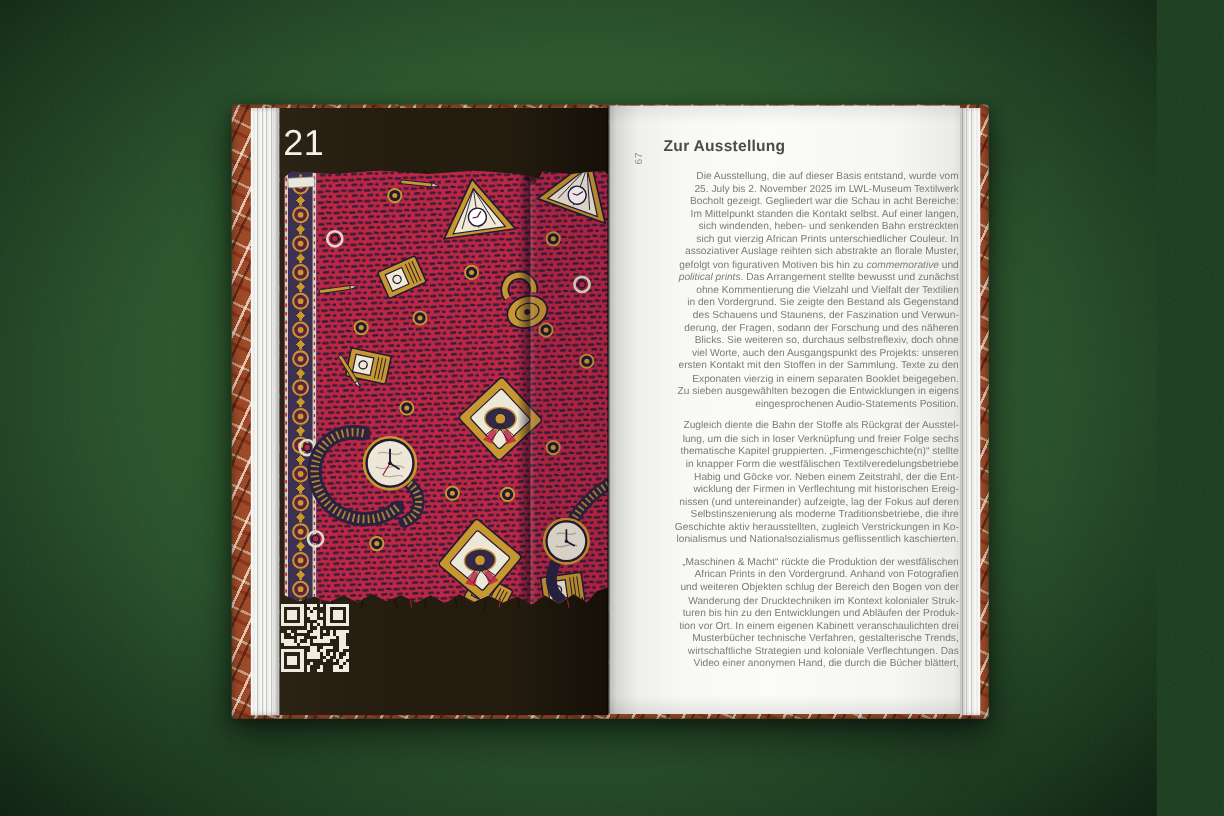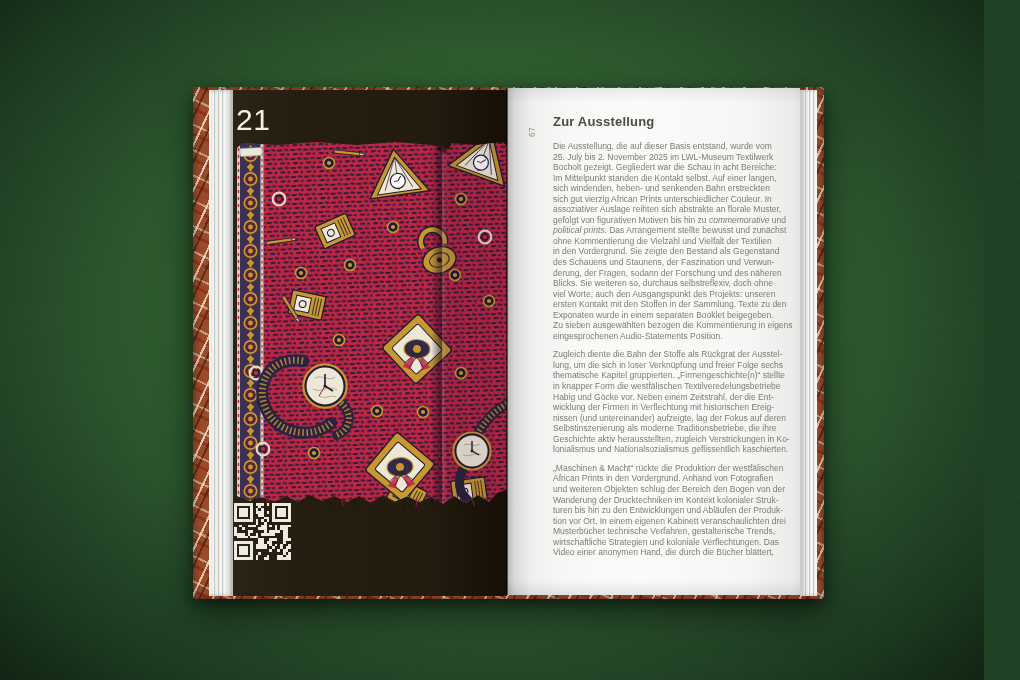--- a/index.html
+++ b/index.html
@@ -1,18 +1,18 @@
 <!DOCTYPE html>
 <html><head>
 <meta charset="utf-8">
 <style>
   html,body{margin:0;padding:0;}
   body{width:1020px;height:680px;overflow:hidden;background:#1c3a1f;
        font-family:"Liberation Sans",sans-serif;position:relative;}
-  .stage{position:absolute;inset:0;width:964px;height:680px;padding-left:20px;}
+  .stage{position:absolute;inset:0;width:964px;height:680px;}
   .table-bg{position:absolute;inset:0;
     background:radial-gradient(ellipse at 50% 45%, #356733 0%, #2e5c2c 38%, #274c29 64%, #1d3d20 85%, #152f18 100%);}
   .noise{position:absolute;inset:0;opacity:.5;pointer-events:none;}
   .vignette{position:absolute;inset:0;pointer-events:none;
     background:radial-gradient(ellipse at 50% 48%, rgba(0,0,0,0) 55%, rgba(0,0,0,.18) 85%, rgba(0,0,0,.35) 100%);}
 
   .book{position:absolute;left:193px;top:87px;width:631px;height:512px;
     box-shadow:0 16px 36px rgba(0,0,0,.5), 0 4px 12px rgba(0,0,0,.4);border-radius:3px;}
   .cover{position:absolute;inset:0;border-radius:3px;background-color:#9c4a28;
     background-image:
@@ -38,21 +38,21 @@
   .fabric{position:absolute;left:4px;top:51px;}
   .qr{position:absolute;left:1px;top:413px;}
 
   .margin-no{position:absolute;left:20px;top:29px;height:20px;width:12px;
     writing-mode:vertical-rl;transform:rotate(180deg);
     font-size:8.5px;color:#8f8f8b;letter-spacing:.3px;}
   .heading{position:absolute;left:46px;top:28px;margin:0;font-size:13px;line-height:11px;
     font-weight:bold;color:#4b4b48;letter-spacing:.2px;}
   .body{position:absolute;left:46px;top:53px;width:246px;font-size:8.5px;line-height:10.55px;
     color:#7b7b77;}
-  .body .para{margin:0 0 8px 0;}
+  .body .para{margin:0 0 8px 0;text-align:right;}
   .body .line{white-space:nowrap;}
   .body em{font-style:italic;}
 </style>
 </head>
 <body>
 
 <div class="stage">
   <div class="table-bg"></div>
   <svg class="noise" width="1020" height="680">
     <filter id="feltNoise" x="0" y="0" width="100%" height="100%">
@@ -526,22 +526,22 @@
             <div class="line">assoziativer Auslage reihten sich abstrakte an florale Muster,</div>
             <div class="line">gefolgt von figurativen Motiven bis hin zu <em>commemorative</em> und</div>
             <div class="line"><em>political prints</em>. Das Arrangement stellte bewusst und zunächst</div>
             <div class="line">ohne Kommentierung die Vielzahl und Vielfalt der Textilien</div>
             <div class="line">in den Vordergrund. Sie zeigte den Bestand als Gegenstand</div>
             <div class="line">des Schauens und Staunens, der Faszination und Verwun-</div>
             <div class="line">derung, der Fragen, sodann der Forschung und des näheren</div>
             <div class="line">Blicks. Sie weiteren so, durchaus selbstreflexiv, doch ohne</div>
             <div class="line">viel Worte, auch den Ausgangspunkt des Projekts: unseren</div>
             <div class="line">ersten Kontakt mit den Stoffen in der Sammlung. Texte zu den</div>
-            <div class="line">Exponaten wurde in einem separaten Booklet beigegeben.</div>
-            <div class="line">Zu sieben ausgewählten bezogen die Kommentierung in eigens</div>
+            <div class="line">Exponaten vierzig in einem separaten Booklet beigegeben.</div>
+            <div class="line">Zu sieben ausgewählten bezogen die Entwicklungen in eigens</div>
             <div class="line">eingesprochenen Audio-Statements Position.</div>
           </div>
           <div class="para">
             <div class="line">Zugleich diente die Bahn der Stoffe als Rückgrat der Ausstel-</div>
             <div class="line">lung, um die sich in loser Verknüpfung und freier Folge sechs</div>
             <div class="line">thematische Kapitel gruppierten. „Firmengeschichte(n)“ stellte</div>
             <div class="line">in knapper Form die westfälischen Textilveredelungsbetriebe</div>
             <div class="line">Habig und Göcke vor. Neben einem Zeitstrahl, der die Ent-</div>
             <div class="line">wicklung der Firmen in Verflechtung mit historischen Ereig-</div>
             <div class="line">nissen (und untereinander) aufzeigte, lag der Fokus auf deren</div>

